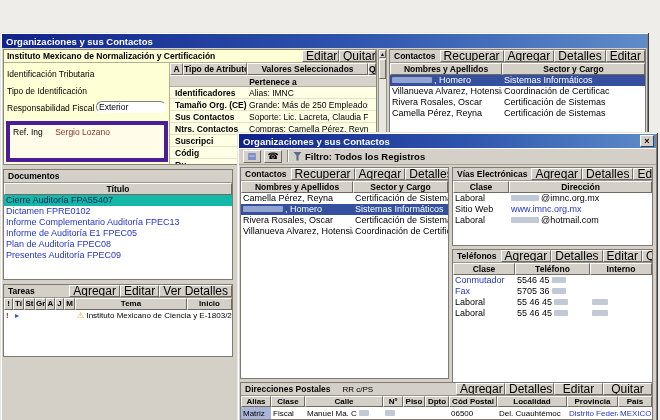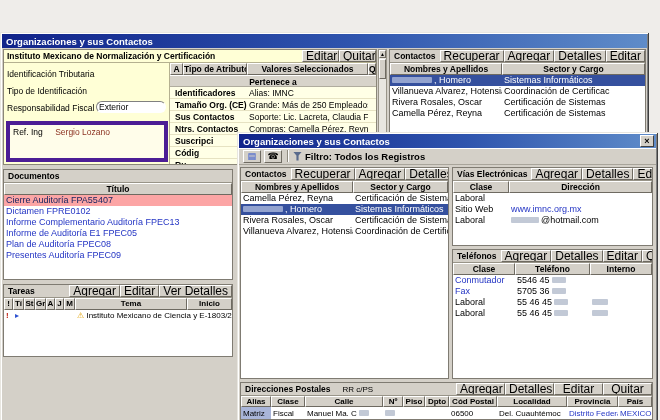--- a/index.html
+++ b/index.html
@@ -35,21 +35,21 @@
   .org-btn { width:37px; }
 
   
   .thead { display:grid; height:12px; background:#d4d0c8; font-size:8.5px; font-weight:bold; }
   .hcell { border-top:1px solid #fff; border-left:1px solid #fff;
     border-right:1px solid #6e6a61; border-bottom:1px solid #6e6a61;
     text-align:center; overflow:hidden; white-space:nowrap; line-height:10px; }
   .trow { display:grid; height:11px; font-size:9px; line-height:11px; background:transparent; }
   .trow > div { padding:0 2px; overflow:hidden; white-space:nowrap; }
   .trow.sel { background:#35509e; color:#fff; }
-  .trow.dsel { background:#fca5a5; color:#13215f; }
+  .trow.dsel { background:#14b8a6; color:#13215f; }
   .tall { height:13px; line-height:13px; }
   .sm { font-size:8px; }
   .ovis { overflow:visible !important; }
   .cellsel { background:#a9b5d9; }
 
   .g-attr-h { grid-template-columns:13px 64px 121px 8px; }
   .g-attr   { grid-template-columns:77px 121px 8px; }
   .g-cback  { grid-template-columns:112px 143px; }
   .g-cfront { grid-template-columns:112px 95px; }
   .g-email  { grid-template-columns:56px 143px; }
@@ -111,21 +111,21 @@
   .tbtn { width:18px; height:13px; background:#d4d0c8;
     border-top:1px solid #fff; border-left:1px solid #fff;
     border-right:1px solid #6e6a61; border-bottom:1px solid #6e6a61;
     font-size:9px; line-height:11px; text-align:center; }
   .tsep { width:1px; height:12px; background:#8f8b80; box-shadow:1px 0 0 #fff; margin:0 2px; }
   .funnel { width:9px; height:9px; background:#5a6b8c;
     clip-path:polygon(0 0,100% 0,62% 45%,62% 100%,38% 100%,38% 45%); }
   .filter-label { font-weight:bold; white-space:nowrap; }
   .p-contacts-front { left:3px; top:35px; width:209px; height:212px; }
   .p-emails { left:215px; top:35px; width:201px; height:79px; }
-  .p-phones { left:215px; top:117px; width:201px; height:130px; }
+  .p-phones { left:215px; top:117px; width:201px; height:148px; }
   .p-addr { left:3px; top:250px; width:413px; height:38px; }
   .addr-note { font-size:8px; padding:2px 0 0 8px; white-space:nowrap; }
 
   .desk-bottom { position:absolute; left:0; top:393px; width:660px; height:27px;
     background:linear-gradient(#c9c5bd,#a29d93); }
 </style>
 </head>
 <body>
 
 <div class="stage">
@@ -402,20 +402,21 @@
           </span>
       </div>
       <div class="thead g-email">
         <span class="hcell">Clase</span>
         <span class="hcell">Dirección</span>
       </div>
       <div>
 
           <div class="trow g-email">
             <div>Laboral</div>
+            <div><span class="redact w28"></span><span>@imnc.org.mx</span></div>
           </div>
 
           <div class="trow g-email">
             <div>Sitio Web</div>
             <div><span class="link">www.imnc.org.mx</span></div>
           </div>
 
           <div class="trow g-email">
             <div>Laboral</div>
             <div><span class="redact w28"></span><span>@hotmail.com</span></div>

